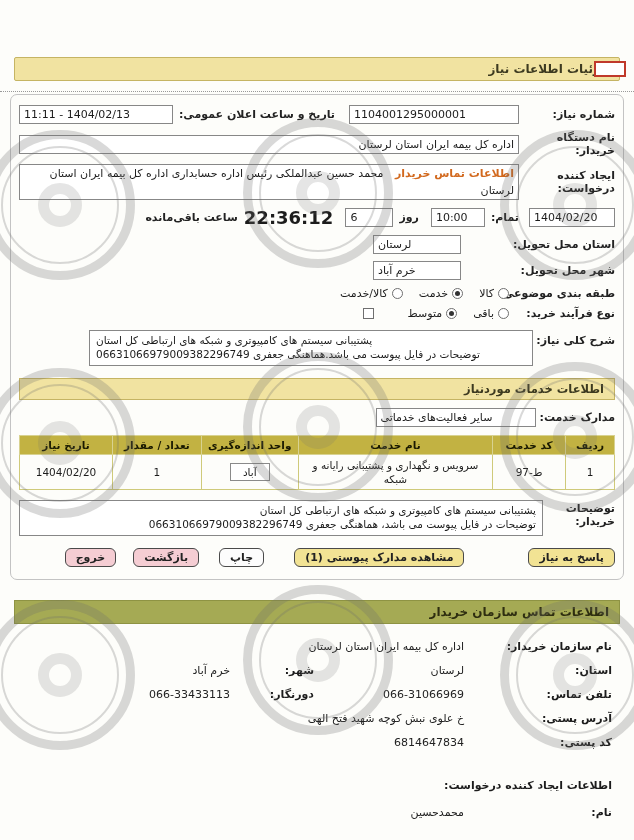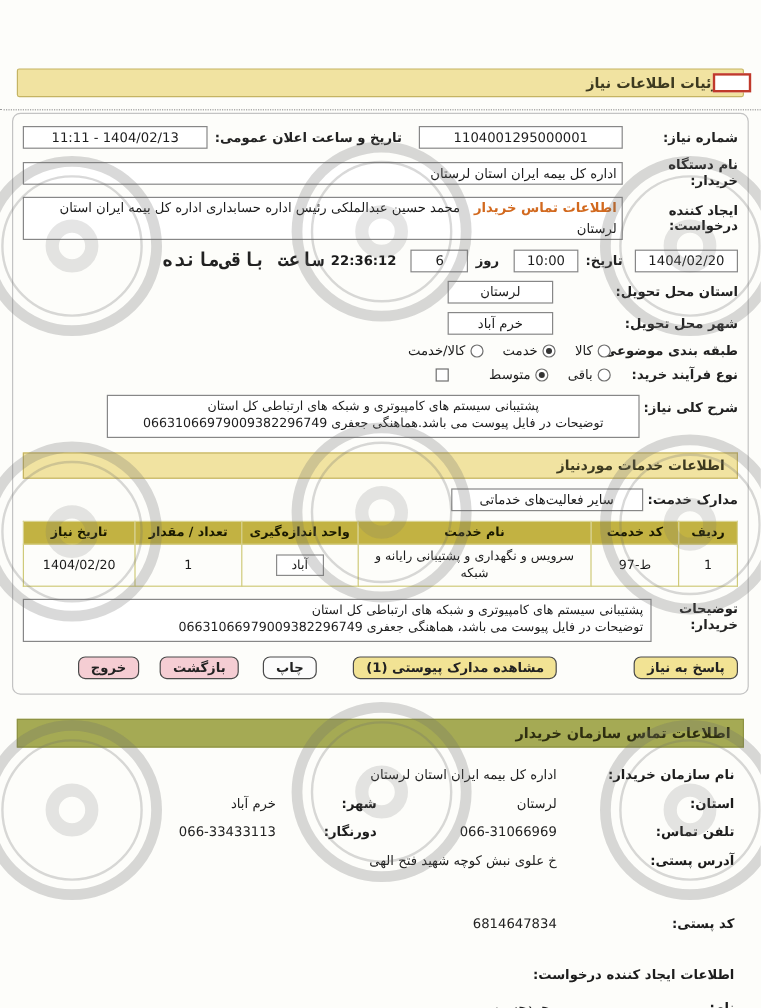--- a/index.html
+++ b/index.html
@@ -26,21 +26,21 @@
       height:22px;line-height:22px;padding:0 10px;font-weight:bold;font-size:12px;
       color:#3d3a20;border-radius:2px;}
 
   .panel{margin:13px 10px 0;border:1px solid #c3c3c3;border-radius:7px;
       padding:10px 8px 12px;background:transparent;}
 
   .frow{display:flex;align-items:center;margin-bottom:7px;}
   .flabel{font-weight:bold;color:#222;flex-shrink:0;}
   .vbox{border:1px solid #878787;background:#fff;min-height:17px;line-height:17px;
       padding:0 4px;box-sizing:border-box;}
-  .center{text-align:center;}
+  .center{text-align:left;}
   .grow{flex:1;}
 
   .radio{display:inline-block;width:11px;height:11px;border:1px solid #6f6f6f;
       border-radius:50%;background:#fff;vertical-align:middle;box-sizing:border-box;flex-shrink:0;}
   .radio.checked{position:relative;}
   .radio.checked::after{content:"";position:absolute;width:5px;height:5px;margin:2px;
       background:#333;border-radius:50%;display:block;}
   .radio-item{display:flex;align-items:center;margin-left:16px;}
   .radio-item .rlabel{margin-right:4px;}
   .checkbox{display:inline-block;width:11px;height:11px;border:1px solid #6f6f6f;
@@ -115,26 +115,26 @@
     <div class="frow">
       <span class="flabel" style="width:96px;">ایجاد کننده درخواست:</span>
       <span class="vbox grow">
         <span class="link-orange">اطلاعات تماس خریدار</span>
         <span>محمد  حسین  عبدالملکی  رئیس  اداره  حسابداری  اداره کل  بیمه ایران  استان  لرستان</span>
       </span>
     </div>
 
     <div class="frow">
       <span class="vbox center" style="width:86px;">1404/02/20</span>
-      <span class="flabel" style="margin-right:10px;">تاریخ:</span>
+      <span class="flabel" style="margin-right:10px;">تمام:</span>
       <span class="vbox center" style="width:54px;margin-right:6px;">10:00</span>
       <span class="flabel" style="margin-right:12px;">روز</span>
       <span class="vbox center" style="width:48px;margin-right:6px;">6</span>
-      <span style="margin-right:12px;font-weight:bold;font-size:11px;">22:36:12</span>
-      <span class="flabel" style="margin-right:6px;font-size:16px;font-family:Liberation Mono, monospace;">ساعت باقی‌مانده</span>
+      <span style="margin-right:12px;font-weight:bold;font-size:18px;">22:36:12</span>
+      <span class="flabel" style="margin-right:6px;font-size:11px;">ساعت باقی‌مانده</span>
     </div>
 
     <div class="frow">
       <span class="flabel" style="width:106px;white-space:nowrap;">استان محل تحویل:</span>
       <span class="vbox center" style="width:88px;margin-right:48px;">لرستان</span>
     </div>
 
     <div class="frow">
       <span class="flabel" style="width:106px;white-space:nowrap;">شهر محل تحویل:</span>
       <span class="vbox center" style="width:88px;margin-right:48px;">خرم آباد</span>
@@ -243,21 +243,21 @@
       <span class="cvalue" style="width:150px;margin-right:28px;">066-31066969</span>
       <span class="clabel" style="width:60px;">دورنگار:</span>
       <span class="cvalue" style="margin-right:24px;">066-33433113</span>
     </div>
     <div class="crow">
       <span class="clabel" style="width:120px;">آدرس پستی:</span>
       <span class="cvalue" style="margin-right:28px;">خ علوی نبش کوچه شهید فتح الهی</span>
     </div>
     <div class="crow">
       <span class="clabel" style="width:120px;">کد پستی:</span>
-      <span class="cvalue" style="margin-right:28px;margin-top:28px;">6814647834</span>
+      <span class="cvalue" style="margin-right:28px;">6814647834</span>
     </div>
 
     <div class="creator-head">اطلاعات ایجاد کننده درخواست:</div>
 
     <div class="crow">
       <span class="clabel" style="width:120px;">نام:</span>
       <span class="cvalue" style="margin-right:28px;">محمدحسین</span>
     </div>
 
   </div>

